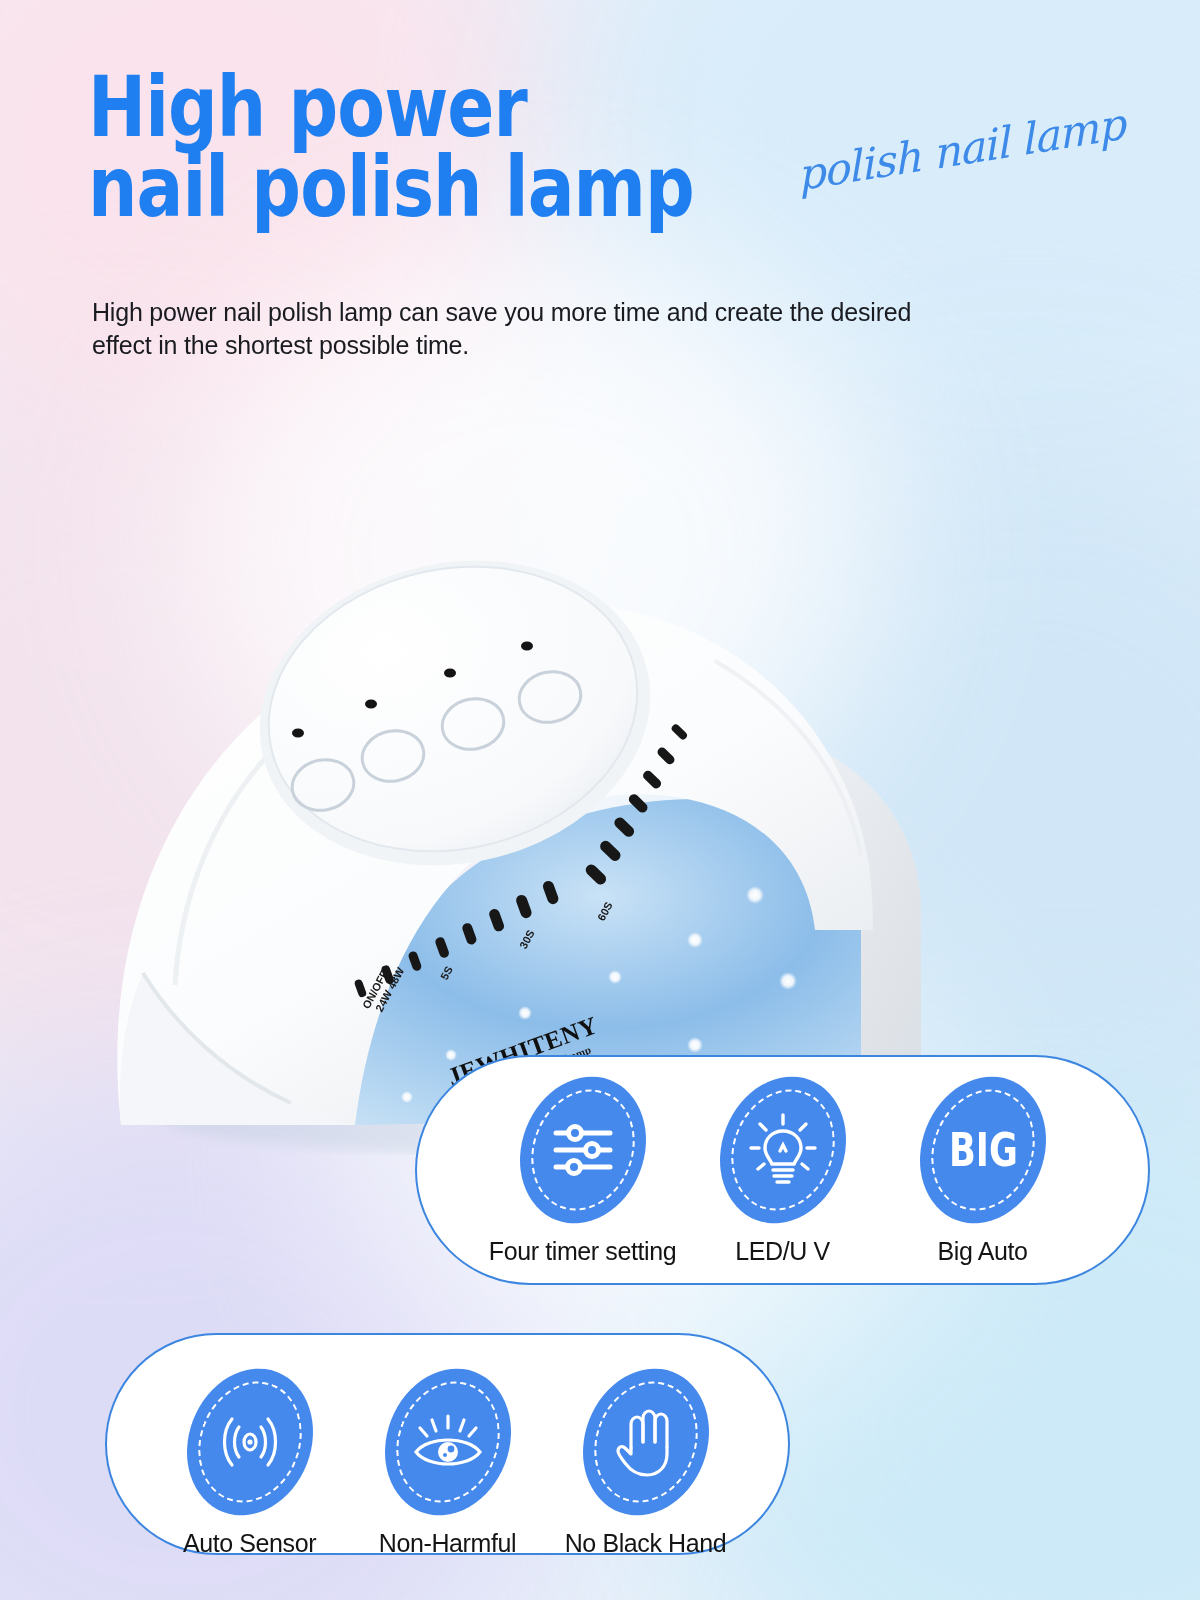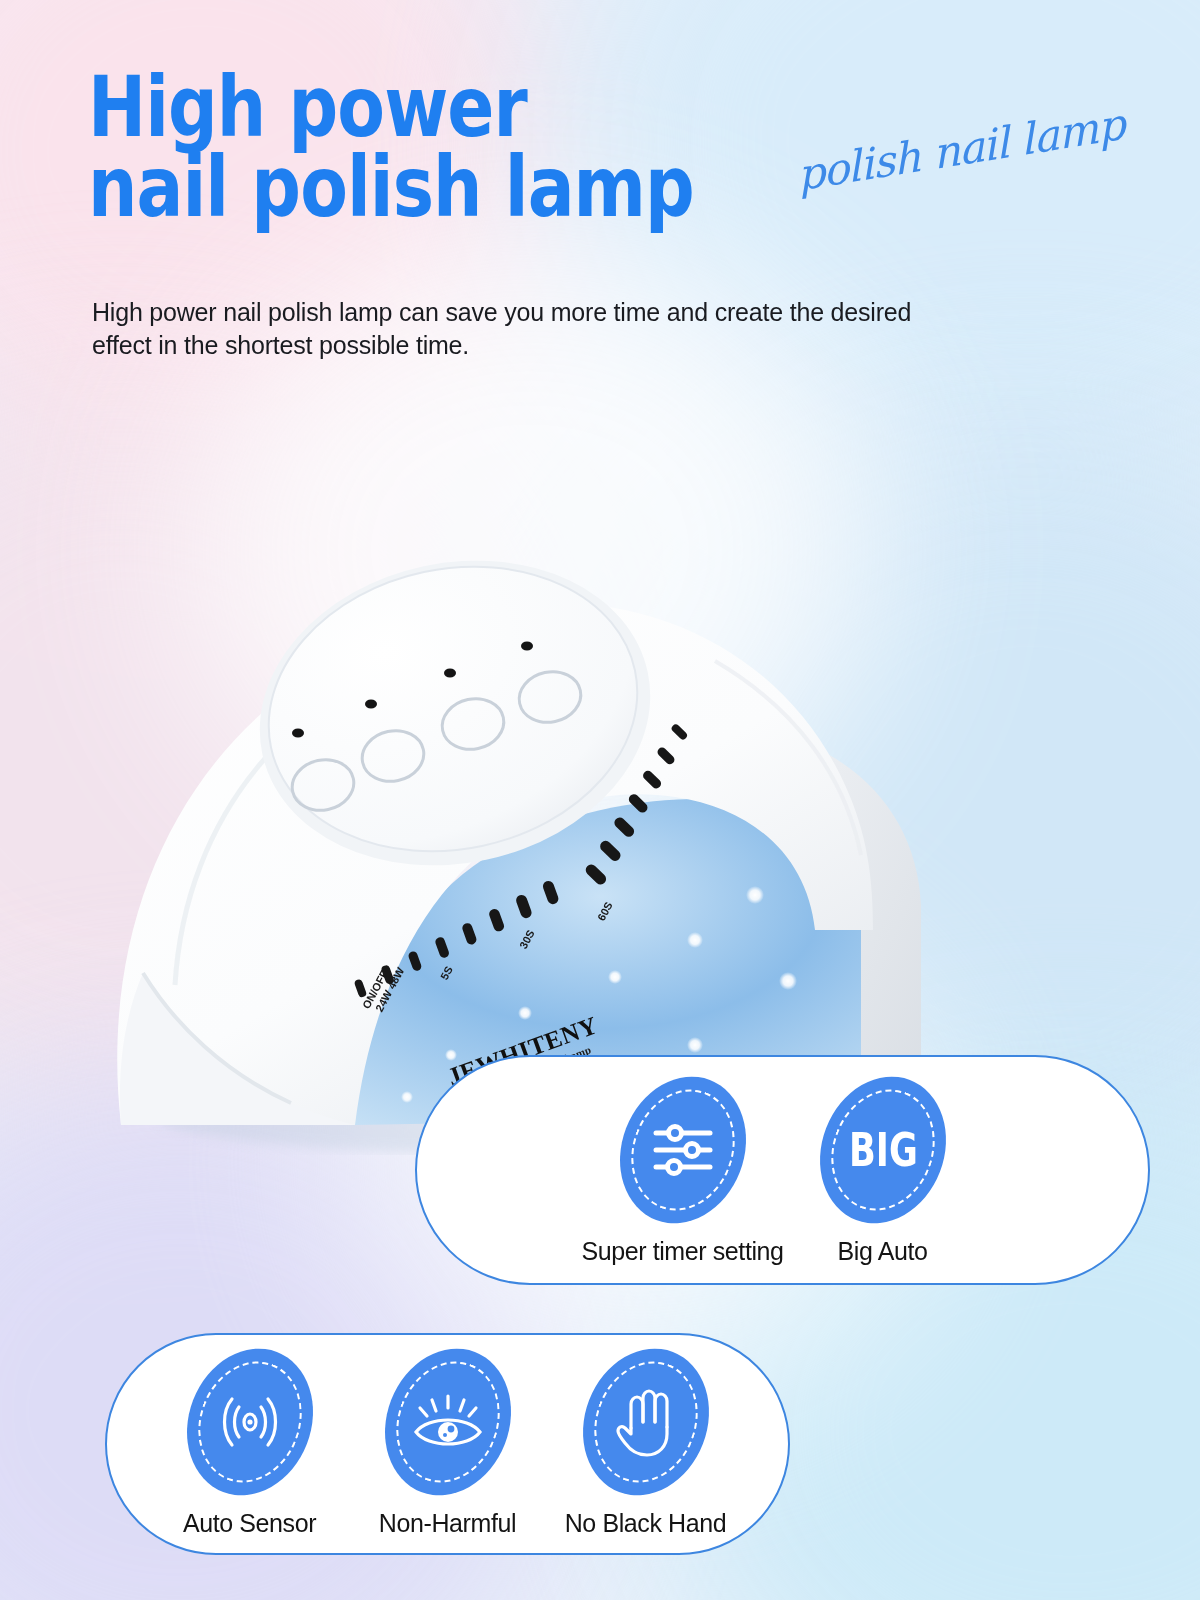--- a/index.html
+++ b/index.html
@@ -71,21 +71,21 @@
     box-sizing:border-box;
   }
   #card-1{left:415px;top:1055px;width:735px;height:230px;border-radius:115px;}
   #card-2{left:105px;top:1333px;width:685px;height:222px;border-radius:111px;}
   .feat-row{display:flex;height:100%;align-items:flex-start;justify-content:center;}
   .feat{
     display:flex;flex-direction:column;align-items:center;
     box-sizing:border-box;
   }
   #card-1 .feat{width:200px;padding-top:18px;}
-  #card-2 .feat{width:198px;padding-top:12px;}
+  #card-2 .feat{width:198px;padding-top:32px;}
   .ellipse{
     width:122px;height:150px;border-radius:50%;
     background:#4589ed;position:relative;
     transform:rotate(21deg);
     display:flex;align-items:center;justify-content:center;
   }
   .ellipse .dash{
     position:absolute;left:11px;top:13px;right:11px;bottom:13px;
     border:2px dashed #ffffff;border-radius:50%;
   }
@@ -257,23 +257,45 @@
             <svg width="66" height="60" viewBox="0 0 66 60" fill="none" stroke="#fff" stroke-width="5" stroke-linecap="round">
               <line x1="6" y1="13" x2="60" y2="13"></line>
               <line x1="6" y1="30" x2="60" y2="30"></line>
               <line x1="6" y1="47" x2="60" y2="47"></line>
               <circle cx="25" cy="13" r="6.5" fill="#4589ed"></circle>
               <circle cx="42" cy="30" r="6.5" fill="#4589ed"></circle>
               <circle cx="24" cy="47" r="6.5" fill="#4589ed"></circle>
             </svg>
           </div>
         </div>
-        <div class="feat-label">Super timer setting</div>
-      </div>
-
+        <div class="feat-label">Four timer setting</div>
+      </div>
+
+      <div class="feat">
+        <div class="ellipse">
+          <div class="dash"></div>
+          <div class="glyph">
+            <svg width="72" height="78" viewBox="0 0 72 78" fill="none" stroke="#fff" stroke-width="3.4" stroke-linecap="round">
+              <path d="M36 20 C 25 20 18 28 18 37 C 18 44 23 48 25 53 L 47 53 C 49 48 54 44 54 37 C 54 28 47 20 36 20 Z"></path>
+              <line x1="26" y1="59" x2="46" y2="59"></line>
+              <line x1="27" y1="65" x2="45" y2="65"></line>
+              <line x1="30" y1="71" x2="42" y2="71"></line>
+              <line x1="36" y1="4" x2="36" y2="13"></line>
+              <line x1="13" y1="13" x2="19" y2="19"></line>
+              <line x1="59" y1="13" x2="53" y2="19"></line>
+              <line x1="4" y1="37" x2="12" y2="37"></line>
+              <line x1="60" y1="37" x2="68" y2="37"></line>
+              <line x1="11" y1="58" x2="17" y2="53"></line>
+              <line x1="61" y1="58" x2="55" y2="53"></line>
+              <path d="M33 40 L36 34 L39 40"></path>
+            </svg>
+          </div>
+        </div>
+        <div class="feat-label">LED/U V</div>
+      </div>
 
       <div class="feat">
         <div class="ellipse">
           <div class="dash"></div>
           <div class="glyph">
             <span class="big-text">BIG</span>
           </div>
         </div>
         <div class="feat-label">Big Auto</div>
       </div>

